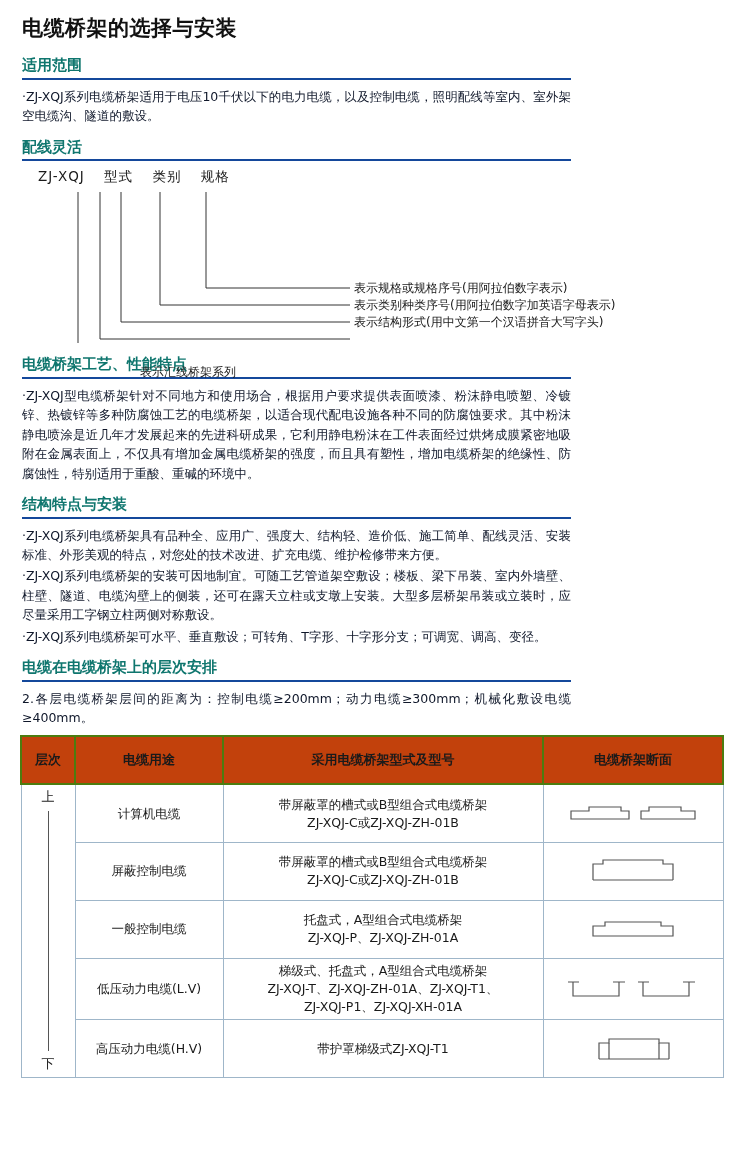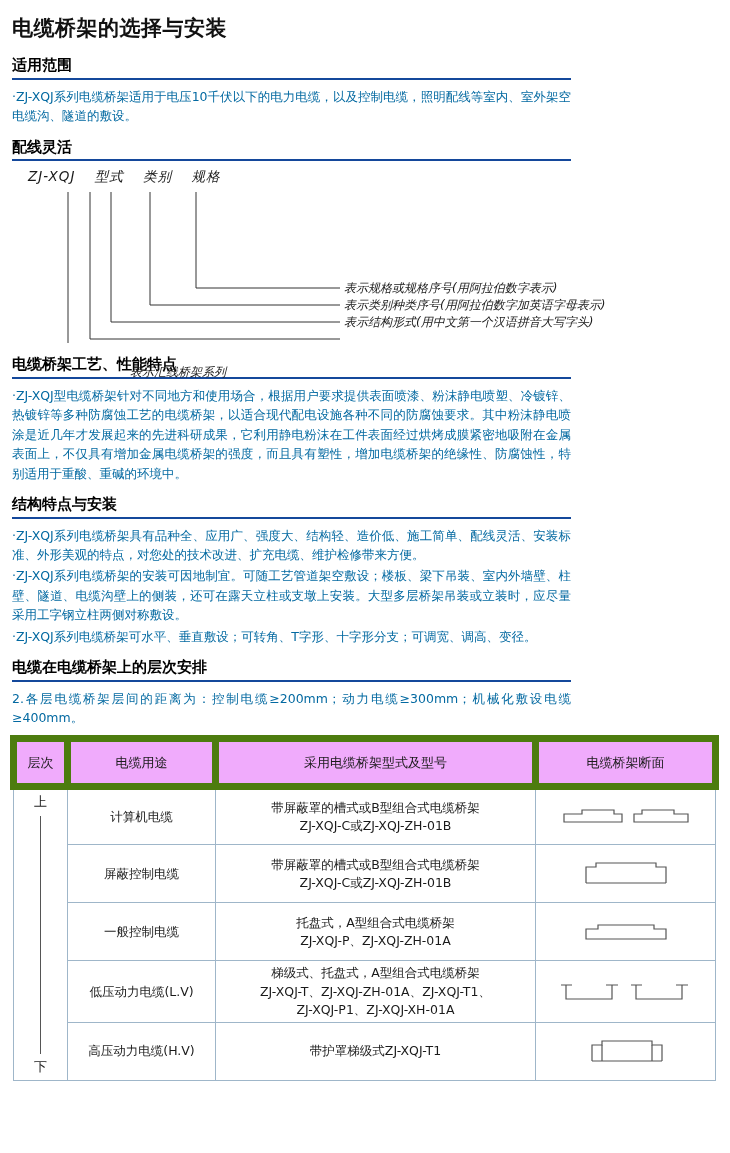--- a/index.html
+++ b/index.html
@@ -10,54 +10,53 @@
   }
   body {
     width: 730px;
     height: 1153px;
     font-family: "DejaVu Sans", "Liberation Sans", sans-serif;
     color: #1a1a1a;
     position: relative;
     overflow: hidden;
   }
   .page {
-    padding: 10px 14px 0 10px;
+    padding: 10px 14px 0 20px;
     width: 585px;
   }
   .doc-title {
     font-size: 21px;
     font-weight: bold;
     color: #111111;
     letter-spacing: 0.5px;
     margin: 4px 0 14px 2px;
   }
   .section-head {
     font-size: 15px;
     font-weight: bold;
-    color: #000000;
+    color: #0f766e;
     border-bottom: 2px solid #14489b;
     padding-bottom: 3px;
     margin: 0 0 7px 2px;
     line-height: 1.25;
   }
   .para {
     font-size: 12.5px;
     line-height: 1.55;
-    color: #0369a1;
+    color: #0f172a;
     margin: 0 0 2px 2px;
     text-align: justify;
   }
   .block { margin-bottom: 12px; }
 
   
   .model-wrap {
     position: relative;
     height: 175px;
     margin: 6px 0 0 0;
-    font-style: italic;
   }
   .model-labels {
     position: absolute;
     top: 0; left: 18px;
     font-size: 13.5px;
     letter-spacing: 1px;
     white-space: nowrap;
   }
   .model-labels span { margin-right: 14px; }
   .model-svg { position: absolute; top: 0; left: 0; }
@@ -69,24 +68,24 @@
   }
 
   
   table.layer-table {
     border-collapse: collapse;
     width: 702px;
     margin: 8px 0 0 0;
     table-layout: fixed;
   }
   table.layer-table th {
-    background: #f0abfc;
-    border: 7px solid #4d7c0f;
+    background: #c2410c;
+    border: 2px solid #4d7c0f;
     font-size: 13px;
-    font-weight: normal;
+    font-weight: bold;
     color: #1a1a1a;
     height: 48px;
     text-align: center;
   }
   table.layer-table td {
     border: 1px solid #9fb6c9;
     font-size: 12.5px;
     text-align: center;
     height: 58px;
     padding: 3px 4px;

